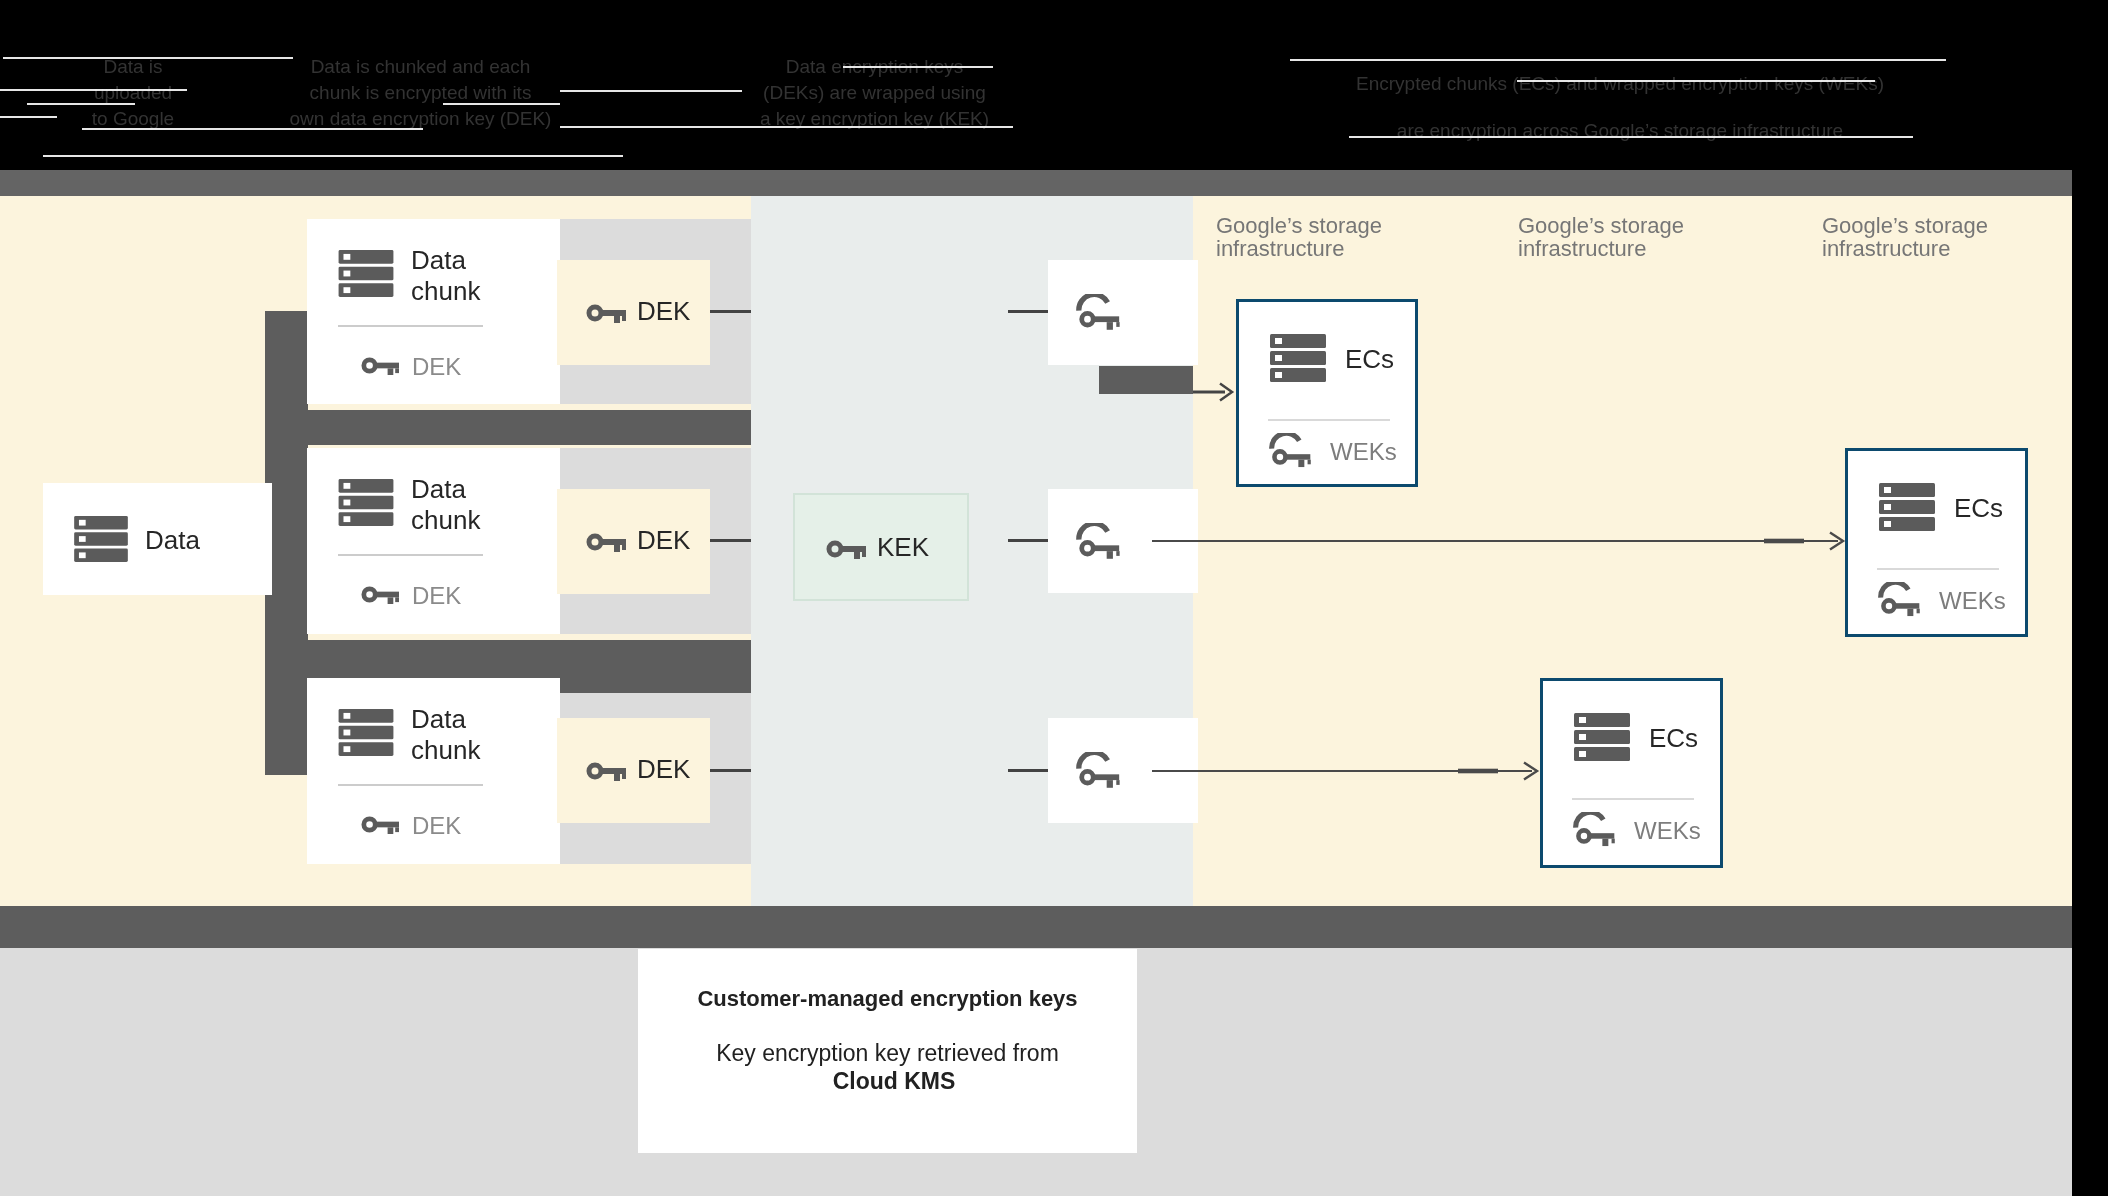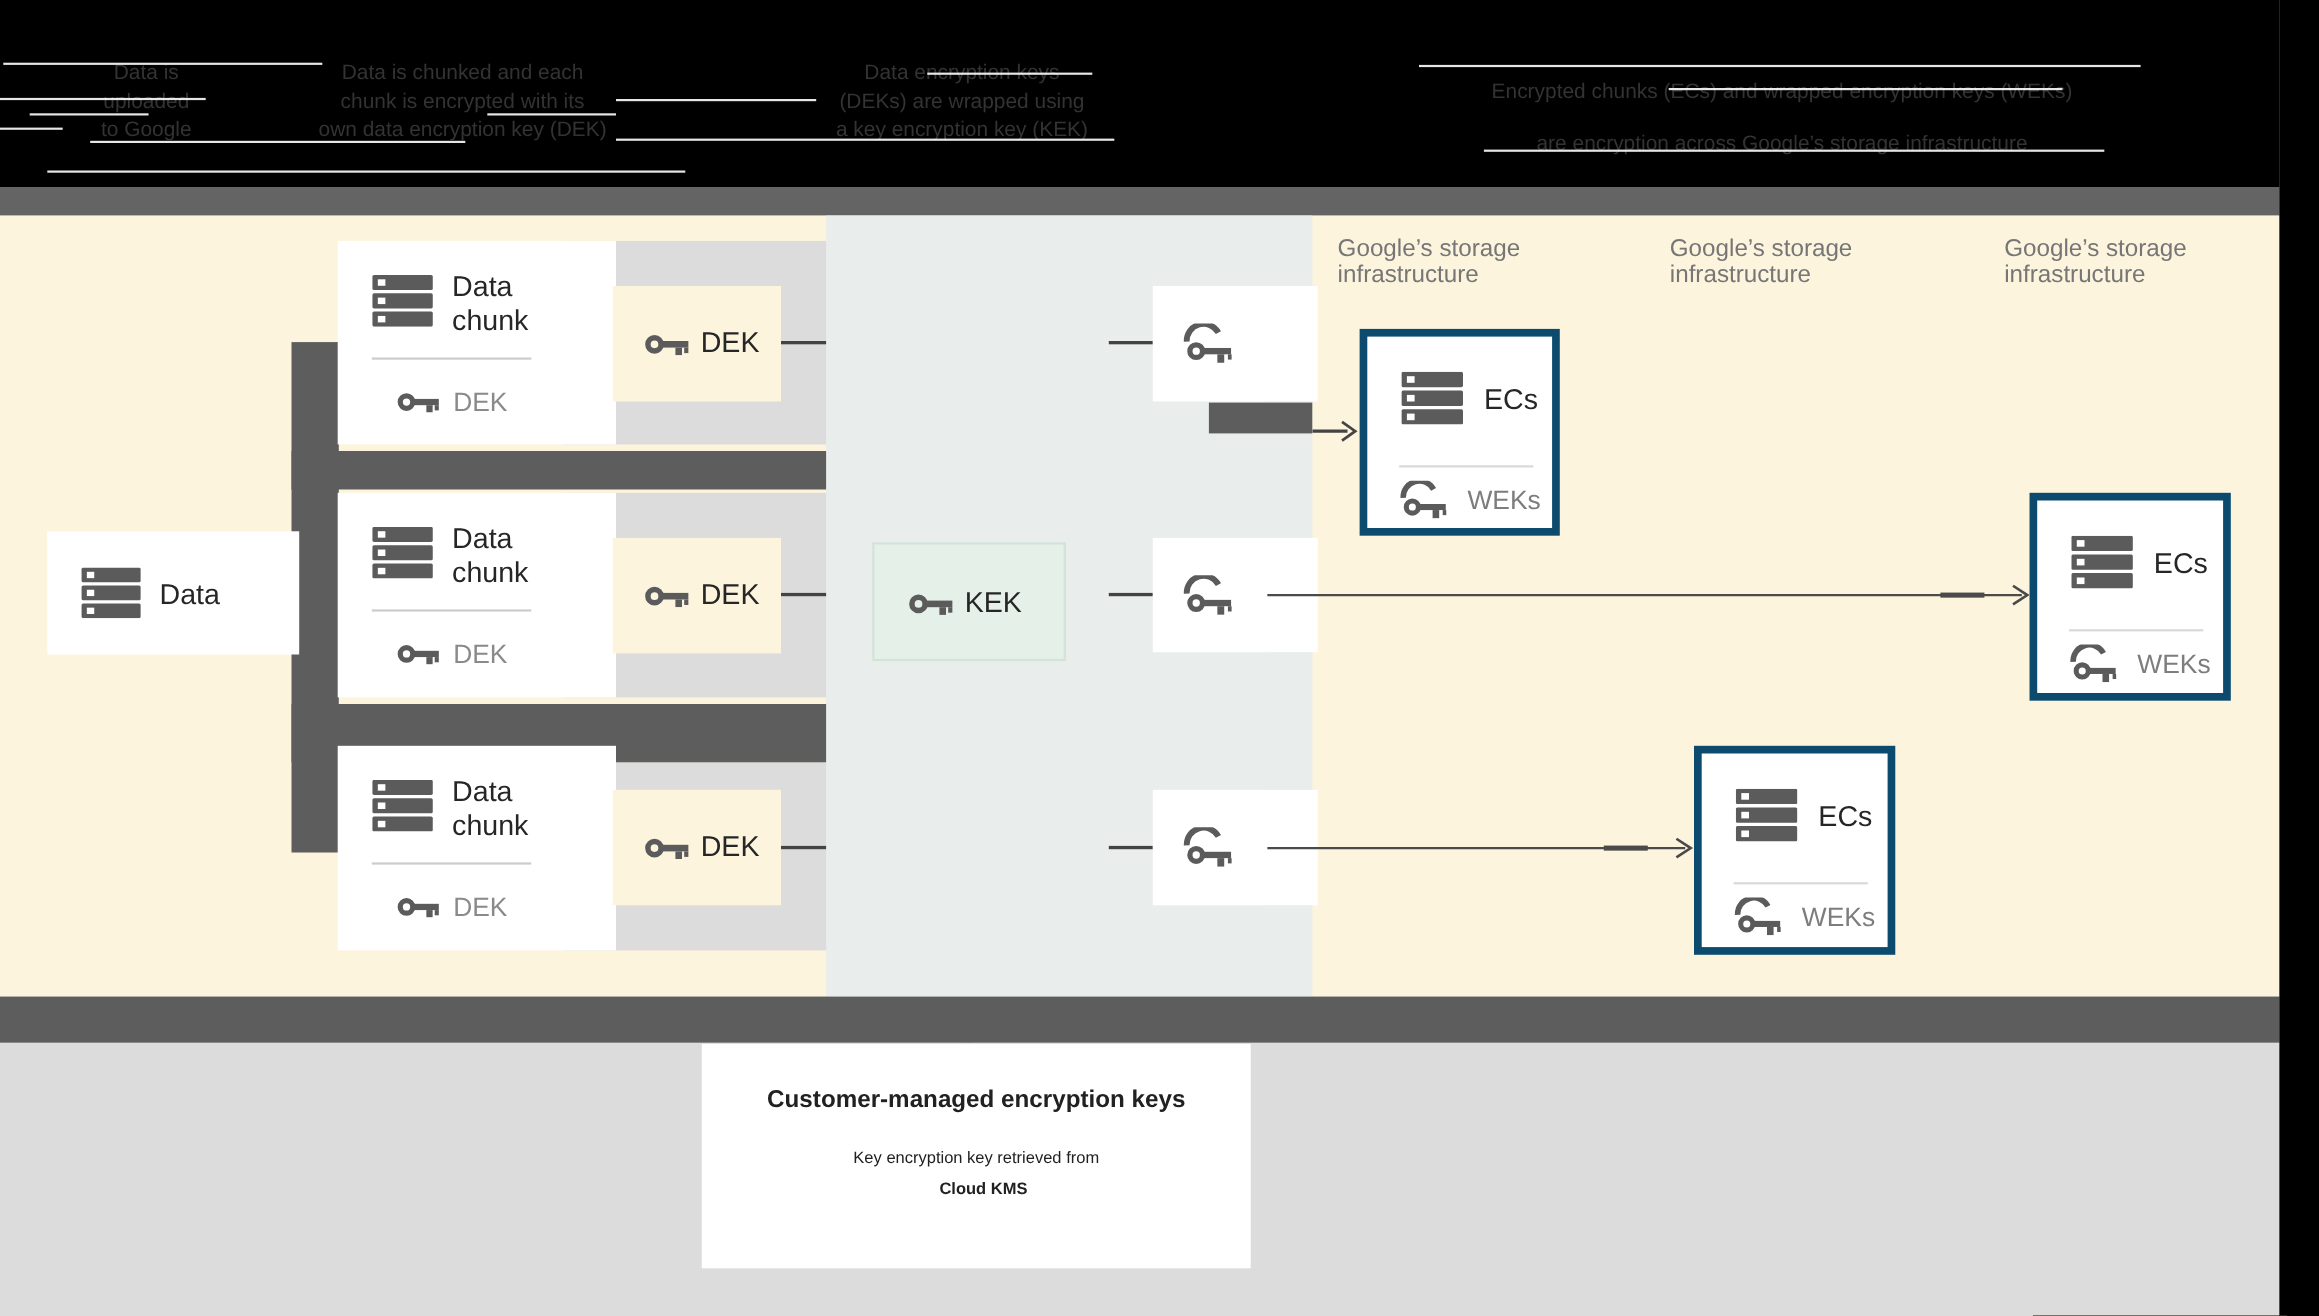--- a/index.html
+++ b/index.html
@@ -18,29 +18,29 @@
   
   .beige{left:0;top:196px;width:2108px;height:710px;background:#fcf4dd;}
   .kms-panel{left:751px;top:196px;width:442px;height:710px;background:#e9edec;}
   .ltgray{background:#dcdcdc;}
   .dark{background:#5d5d5d;}
   .hline{height:3px;background:#434343;}
   
   .white-box{background:#ffffff;padding-left:48px;}
   .cream-box{background:#fcf4dd;}
   .kek-box{background:#e5f0e8;border:2px solid #d2e3d8;box-sizing:border-box;}
-  .ec-box{background:#ffffff;border:7px solid #0c4a6e;box-sizing:border-box;}
+  .ec-box{background:#ffffff;border:3px solid #0c4a6e;box-sizing:border-box;}
   .lbl-dark{color:#262626;font-size:26px;}
   .lbl-gray{color:#8a8a8a;font-size:24px;}
   .ruler{background:#cccccc;height:2px;}
   .storage-lbl{color:#767676;font-size:22px;line-height:23px;}
   
   .caption-box{background:#ffffff;text-align:center;color:#212121;}
   .caption-box .p1{margin:36px 0 0 0;font-weight:bold;font-size:22px;line-height:28px;}
-  .caption-box .p2{margin:26px 0 0 0;font-size:15px;line-height:28px;}
+  .caption-box .p2{margin:26px 0 0 0;font-size:23px;line-height:28px;}
   .caption-box .b{font-weight:bold;margin-left:13px;}
   svg{display:block;}
 </style>
 </head>
 <body>
 
 <svg width="0" height="0" style="position:absolute">
   <defs>
     <g id="icon-server" fill="#5b5b5b">
       <rect x="0" y="0" width="56" height="14" rx="1.5"></rect>

